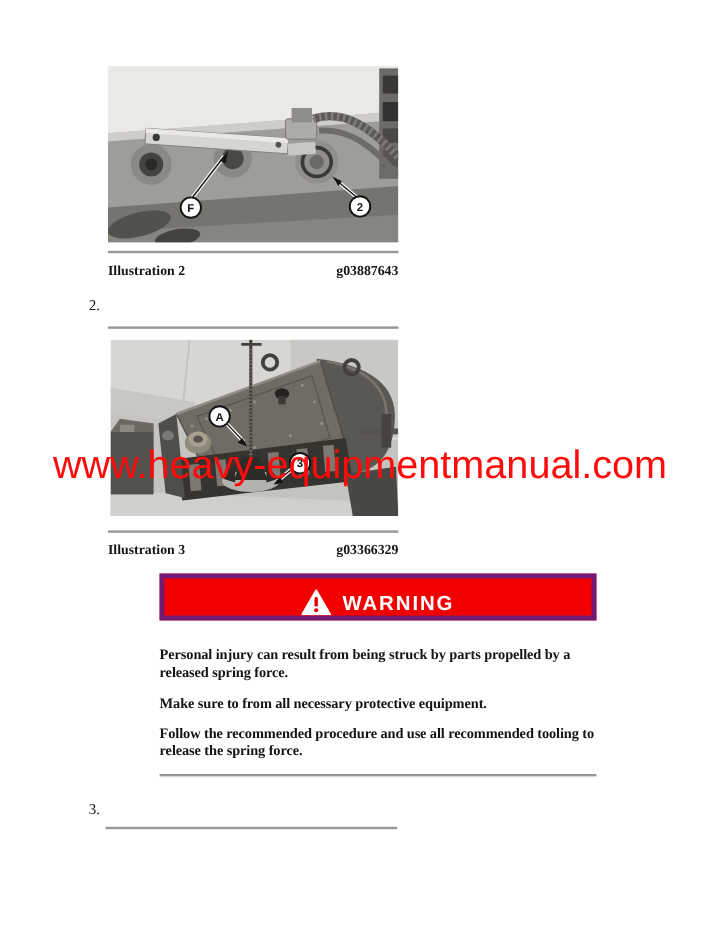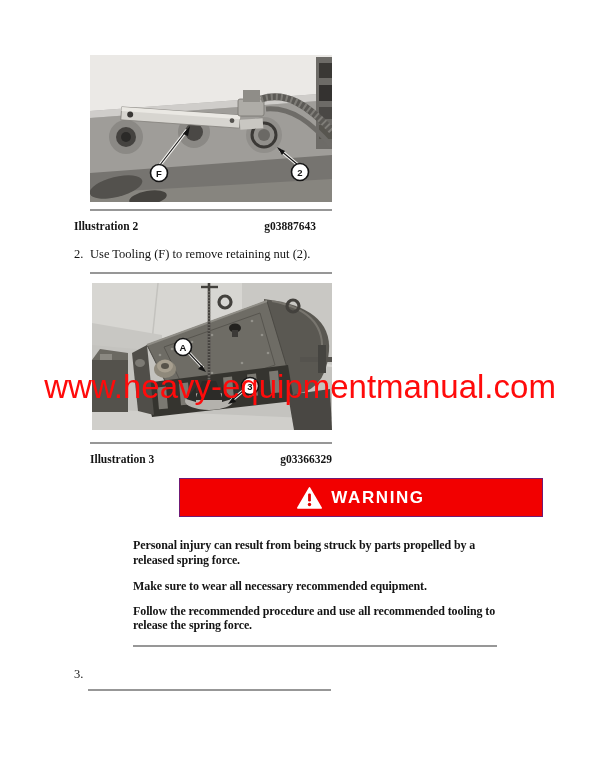--- a/index.html
+++ b/index.html
@@ -8,22 +8,22 @@
     font-family:"Liberation Serif", serif;color:#111;
   }
   .abs{position:absolute;}
   .photo{overflow:hidden;}
   .rule{background:#979797;height:2px;}
   .caption-row{display:flex;justify-content:space-between;align-items:baseline;
     font-size:11.5px;font-weight:bold;color:#151515;}
   .step{display:flex;font-size:12.5px;line-height:16px;color:#141414;}
   .step .num{width:16px;flex:0 0 16px;}
   .warn-banner{
-    display:flex;align-items:center;justify-content:center;gap:9px;
-    border:1px solid #701a75;box-sizing:border-box;margin-left:46px;
+    display:flex;align-items:flex-end;justify-content:center;gap:9px;
+    border:4px solid #701a75;box-sizing:border-box;
   }
   .warn-title{
     font-family:"Liberation Sans", sans-serif;font-weight:bold;font-size:17px;
     letter-spacing:1.6px;color:#ffffff;
   }
   .warn-text p{
     margin:0 0 12px 0;font-size:12px;font-weight:bold;line-height:14.5px;color:#141414;
     letter-spacing:-0.1px;
   }
   .watermark{
@@ -96,28 +96,27 @@
         <line x1="208" y1="110" x2="190" y2="95" stroke="#141414" stroke-width="1.1"></line>
         <polygon points="187,92 195,96 192,100" fill="#141414"></polygon>
         <circle cx="210" cy="117" r="8.5" fill="#ffffff" stroke="#141414" stroke-width="1.6"></circle>
         <text class="co-label" x="210" y="120.5" text-anchor="middle" fill="#141414">2</text>
       </g>
     </svg>
   </div>
 
   <div class="abs rule" style="left:90px;top:209px;width:242px;"></div>
 
-  <div class="abs caption-row" style="left:74px;top:220px;width:242px;">
+  <div class="abs caption-row" style="left:90px;top:220px;width:242px;">
     <span>Illustration 2</span>
     <span>g03887643</span>
   </div>
 
   <div class="abs step" style="left:74px;top:246px;width:420px;">
     <span class="num">2.</span>
-    <span>Use Tooling (F) to remove retaining nut (2).</span>
   </div>
 
   <div class="abs rule" style="left:90px;top:272px;width:242px;"></div>
 
   <div class="abs photo" style="left:92px;top:283px;width:240px;height:147px;">
     <svg width="240" height="147" viewBox="0 0 240 147">
       <rect width="240" height="147" fill="#d7d6d2"></rect>
       <polygon points="150,0 240,0 240,82 150,60" fill="#c9c8c4"></polygon>
       <line x1="66" y1="0" x2="60" y2="58" stroke="#c3c2be" stroke-width="1.5"></line>
       <polygon points="0,40 70,52 70,76 0,64" fill="#c8c7c3"></polygon>
@@ -216,21 +215,21 @@
     <svg width="25" height="22" viewBox="0 0 25 22">
       <path d="M12.5,0.8 L24.2,21 L0.8,21 Z" fill="#ffffff" stroke="#ffffff" stroke-width="1.5" stroke-linejoin="round"></path>
       <rect x="11.1" y="6.5" width="2.8" height="8" rx="1.2" fill="#e00000"></rect>
       <circle cx="12.5" cy="17.5" r="1.7" fill="#e00000"></circle>
     </svg>
     <span class="warn-title">WARNING</span>
   </div>
 
   <div class="abs warn-text" style="left:133px;top:538px;width:372px;">
     <p>Personal injury can result from being struck by parts propelled by a released spring force.</p>
-    <p style="margin-bottom:10px;">Make sure to wear all necessary recommended equipment.</p>
+    <p style="margin-bottom:10px;">Make sure to from all necessary protective equipment.</p>
     <p>Follow the recommended procedure and use all recommended tooling to release the spring force.</p>
   </div>
 
   <div class="abs rule" style="left:133px;top:645px;width:364px;height:1.5px;"></div>
 
   <div class="abs step" style="left:74px;top:666px;width:440px;">
     <span class="num">3.</span>
   </div>
 
   <div class="abs rule" style="left:88px;top:689px;width:243px;"></div>

